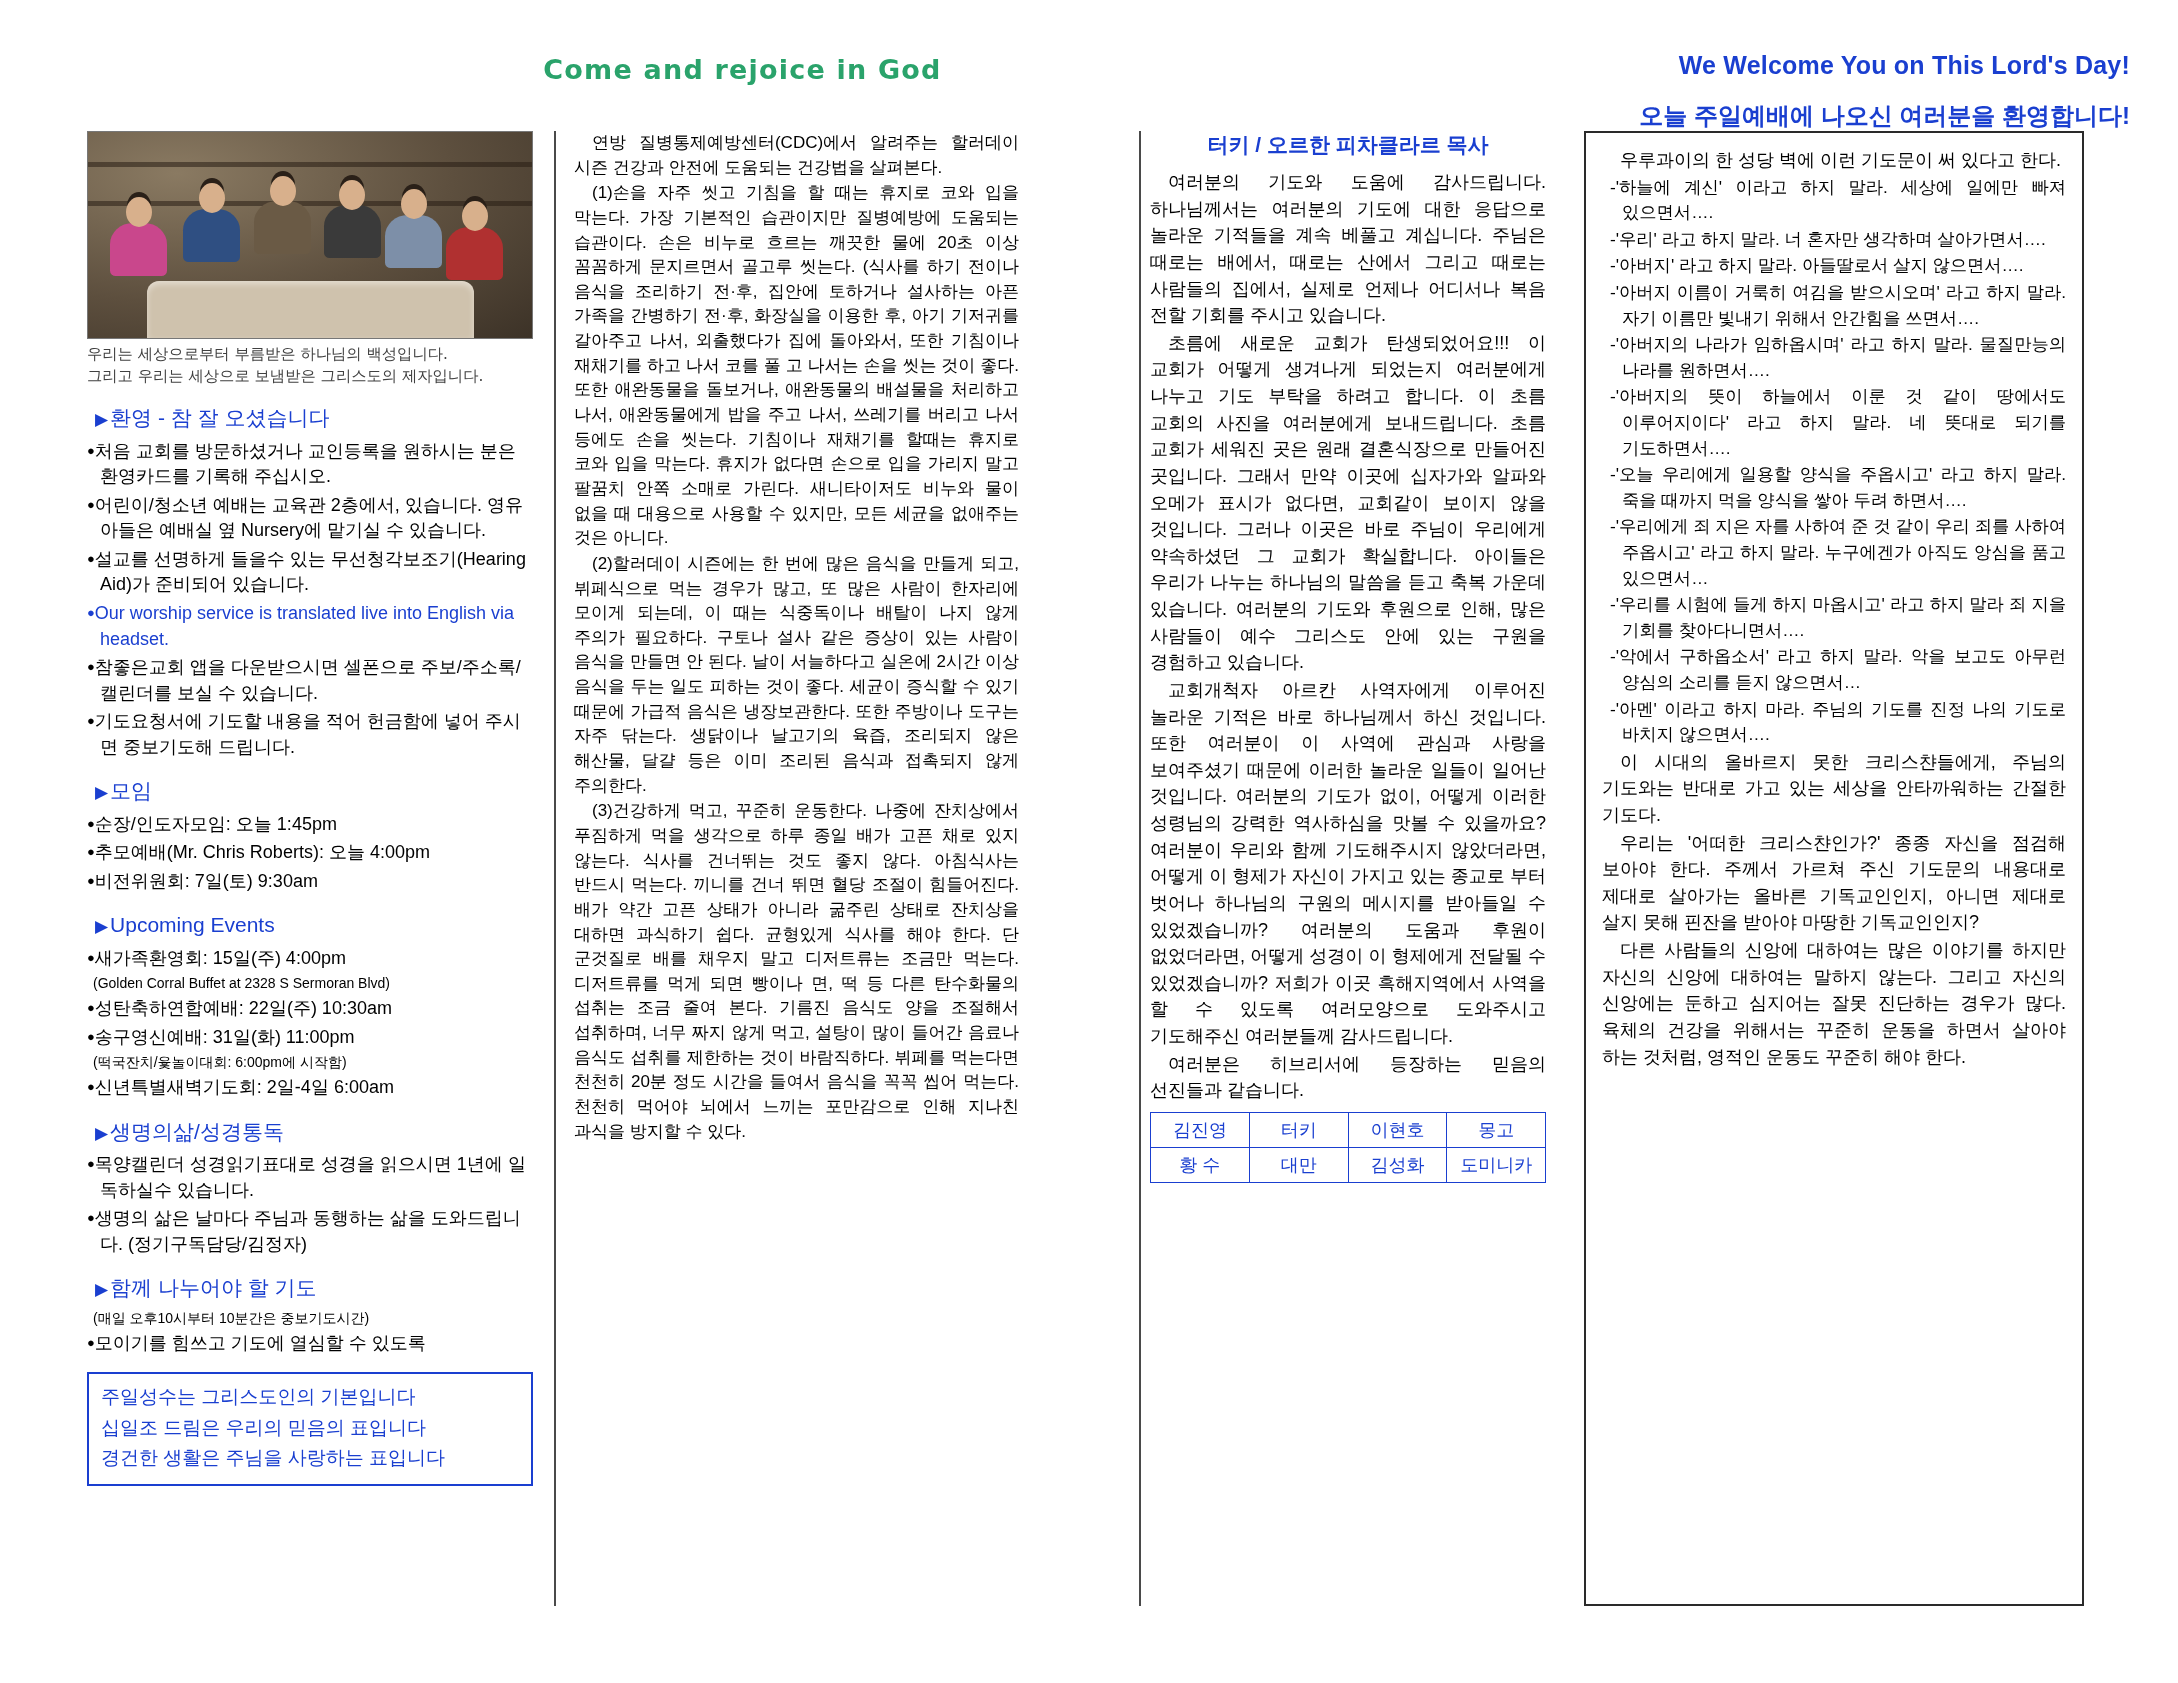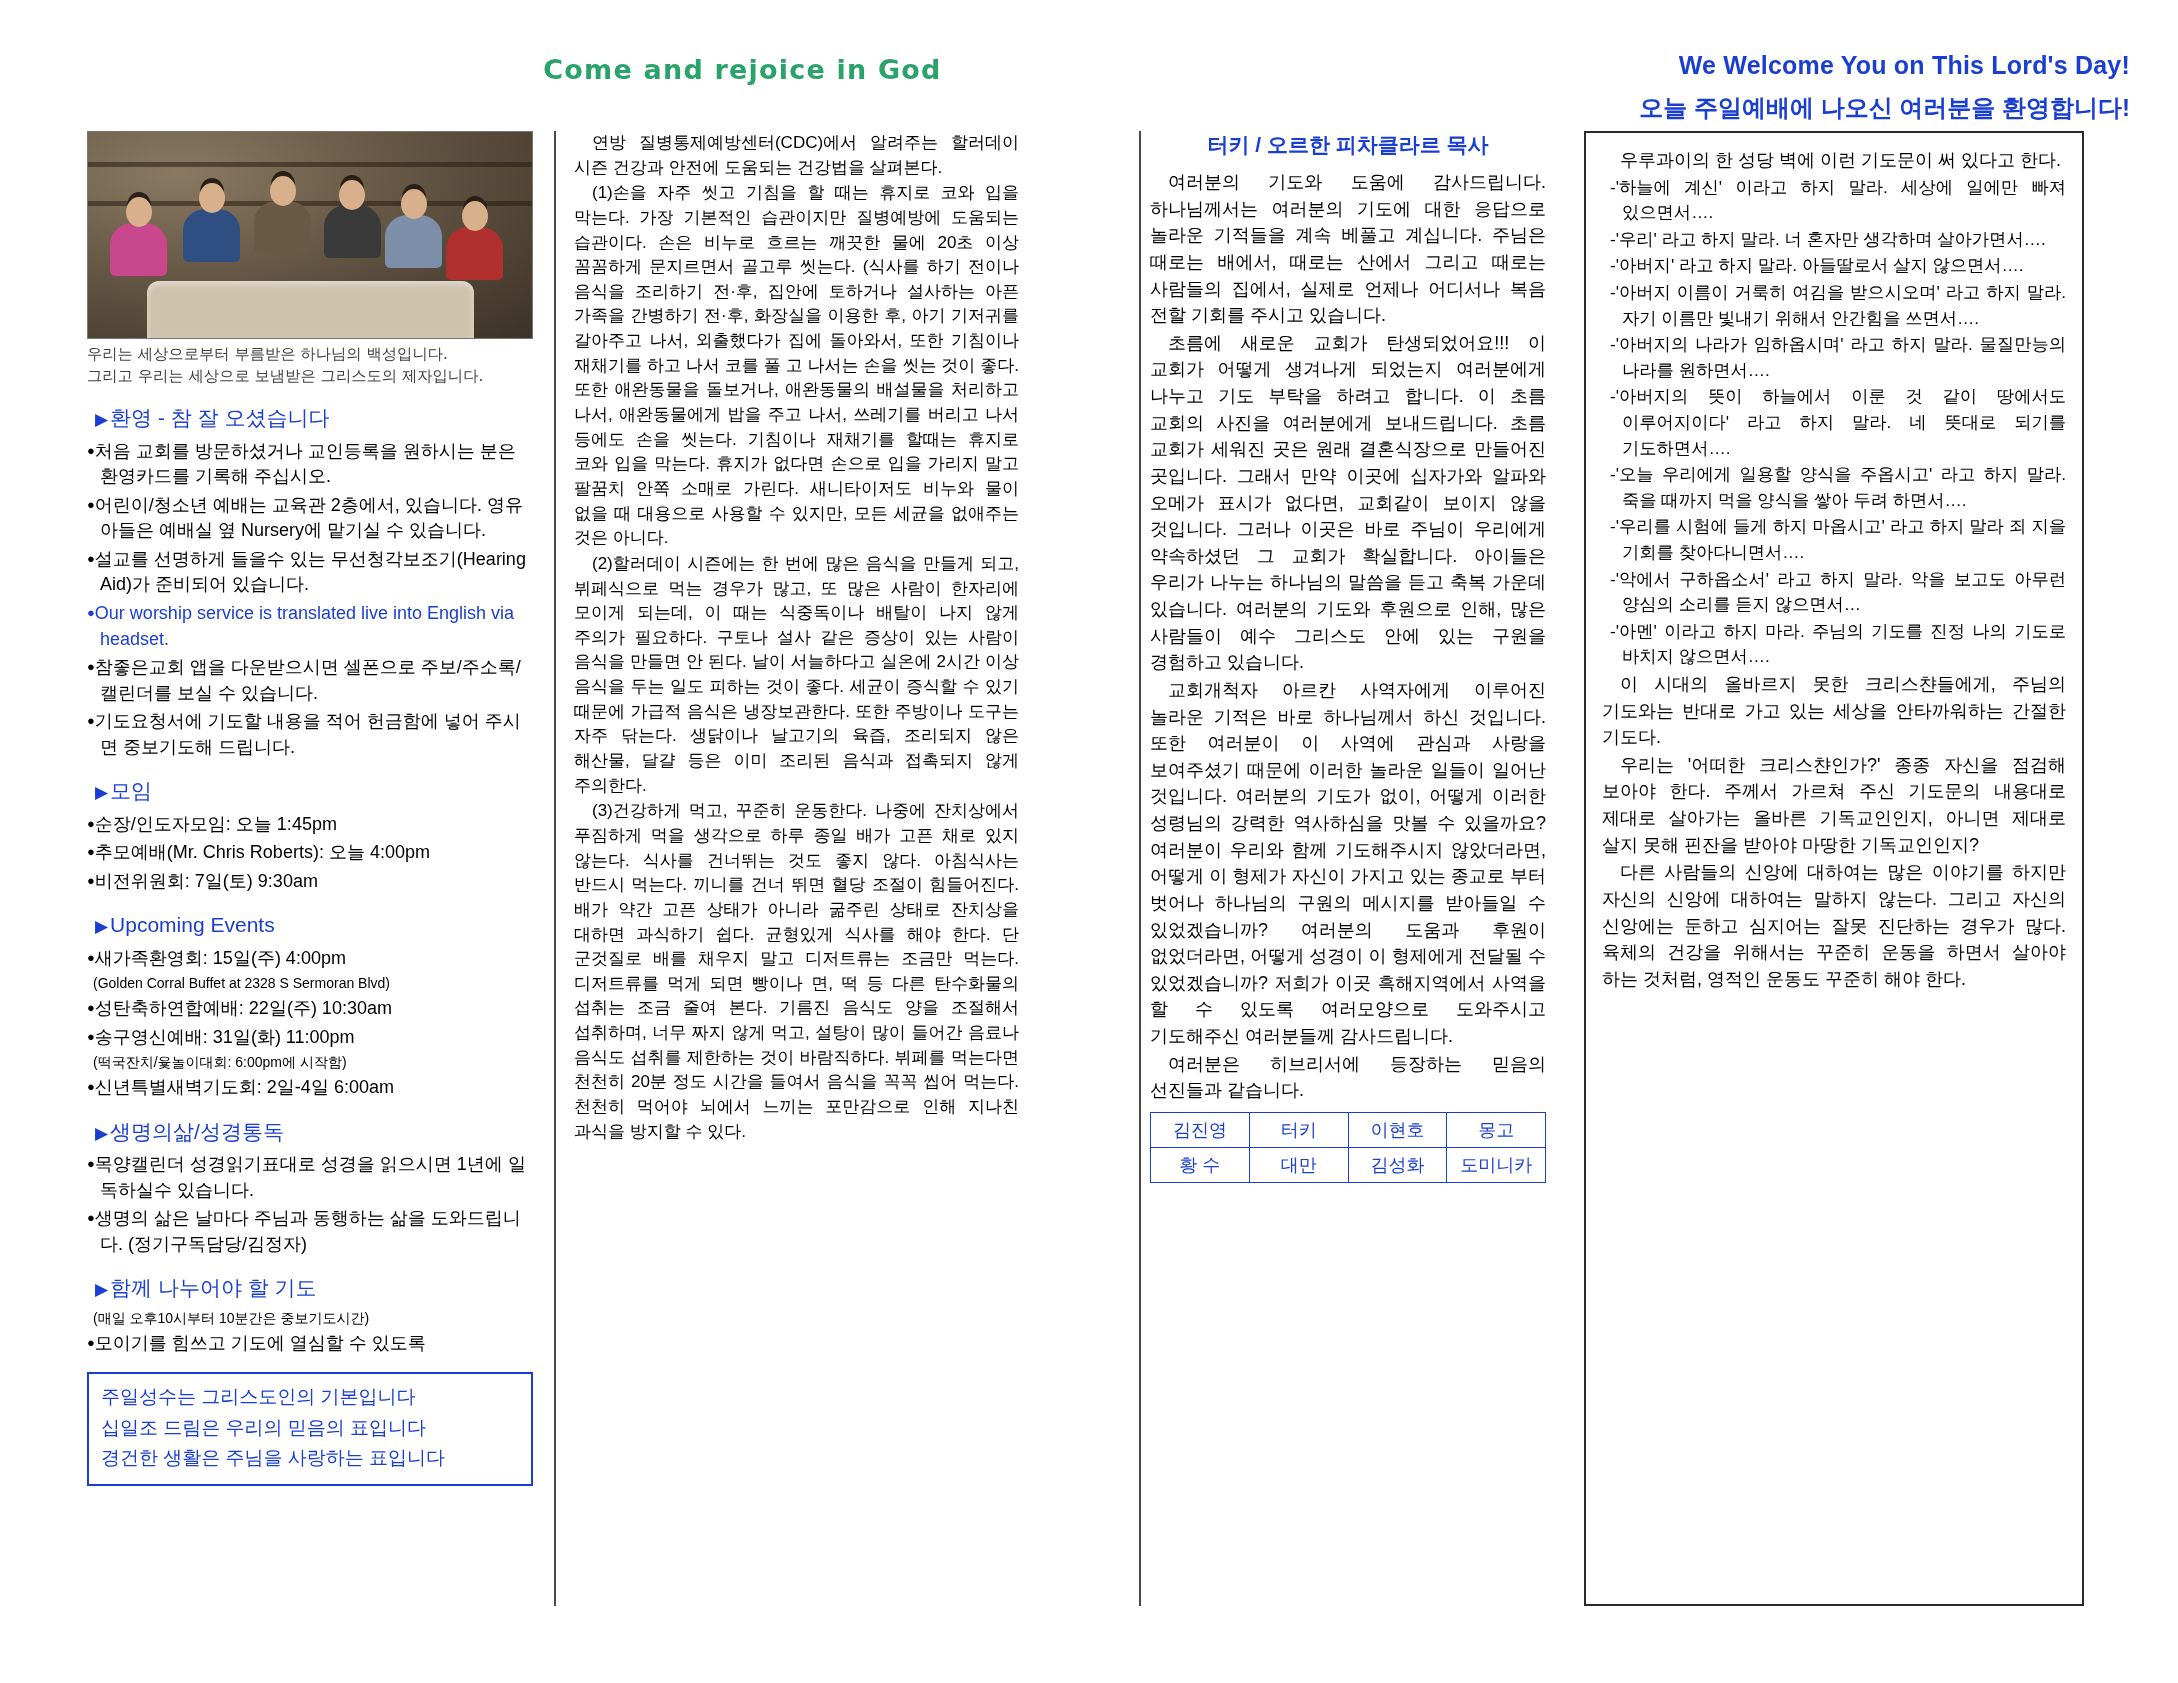--- a/index.html
+++ b/index.html
@@ -52,21 +52,21 @@
   .header-right .line1 {
     font-size: 25px;
     font-weight: bold;
     color: #1a3fd0;
     letter-spacing: 0.2px;
   }
   .header-right .line2 {
     font-size: 24px;
     font-weight: bold;
     color: #1a3fd0;
-    margin-top: 12px;
+    margin-top: 20px;
   }
 
   
   .col {
     position: absolute;
     top: 131px;
     box-sizing: border-box;
   }
   .col-1 { left: 87px;  width: 446px; }
   .col-2 { left: 554px; width: 465px; border-left: 2px solid #4a4a4a; padding-left: 18px; height: 1475px;}
@@ -337,20 +337,21 @@
 
   <div class="col col-4">
     <p class="para">우루과이의 한 성당 벽에 이런 기도문이 써 있다고 한다.</p>
     <p class="dash">-'하늘에 계신' 이라고 하지 말라. 세상에 일에만 빠져 있으면서….</p>
     <p class="dash">-'우리' 라고 하지 말라. 너 혼자만 생각하며 살아가면서….</p>
     <p class="dash">-'아버지' 라고 하지 말라. 아들딸로서 살지 않으면서….</p>
     <p class="dash">-'아버지 이름이 거룩히 여김을 받으시오며' 라고 하지 말라. 자기 이름만 빛내기 위해서 안간힘을 쓰면서….</p>
     <p class="dash">-'아버지의 나라가 임하옵시며' 라고 하지 말라. 물질만능의 나라를 원하면서….</p>
     <p class="dash">-'아버지의 뜻이 하늘에서 이룬 것 같이 땅에서도 이루어지이다' 라고 하지 말라. 네 뜻대로 되기를 기도하면서….</p>
     <p class="dash">-'오늘 우리에게 일용할 양식을 주옵시고' 라고 하지 말라. 죽을 때까지 먹을 양식을 쌓아 두려 하면서….</p>
+    <p class="dash">-'우리에게 죄 지은 자를 사하여 준 것 같이 우리 죄를 사하여 주옵시고' 라고 하지 말라. 누구에겐가 아직도 앙심을 품고 있으면서…</p>
     <p class="dash">-'우리를 시험에 들게 하지 마옵시고' 라고 하지 말라 죄 지을 기회를 찾아다니면서….</p>
     <p class="dash">-'악에서 구하옵소서' 라고 하지 말라. 악을 보고도 아무런 양심의 소리를 듣지 않으면서…</p>
     <p class="dash">-'아멘' 이라고 하지 마라. 주님의 기도를 진정 나의 기도로 바치지 않으면서….</p>
     <p class="para">이 시대의 올바르지 못한 크리스챤들에게, 주님의 기도와는 반대로 가고 있는 세상을 안타까워하는 간절한 기도다.</p>
     <p class="para">우리는 '어떠한 크리스챤인가?' 종종 자신을 점검해 보아야 한다. 주께서 가르쳐 주신 기도문의 내용대로 제대로 살아가는 올바른 기독교인인지, 아니면 제대로 살지 못해 핀잔을 받아야 마땅한 기독교인인지?</p>
     <p class="para">다른 사람들의 신앙에 대하여는 많은 이야기를 하지만 자신의 신앙에 대하여는 말하지 않는다. 그리고 자신의 신앙에는 둔하고 심지어는 잘못 진단하는 경우가 많다. 육체의 건강을 위해서는 꾸준히 운동을 하면서 살아야 하는 것처럼, 영적인 운동도 꾸준히 해야 한다.</p>
   </div>
 
 </div>
 

